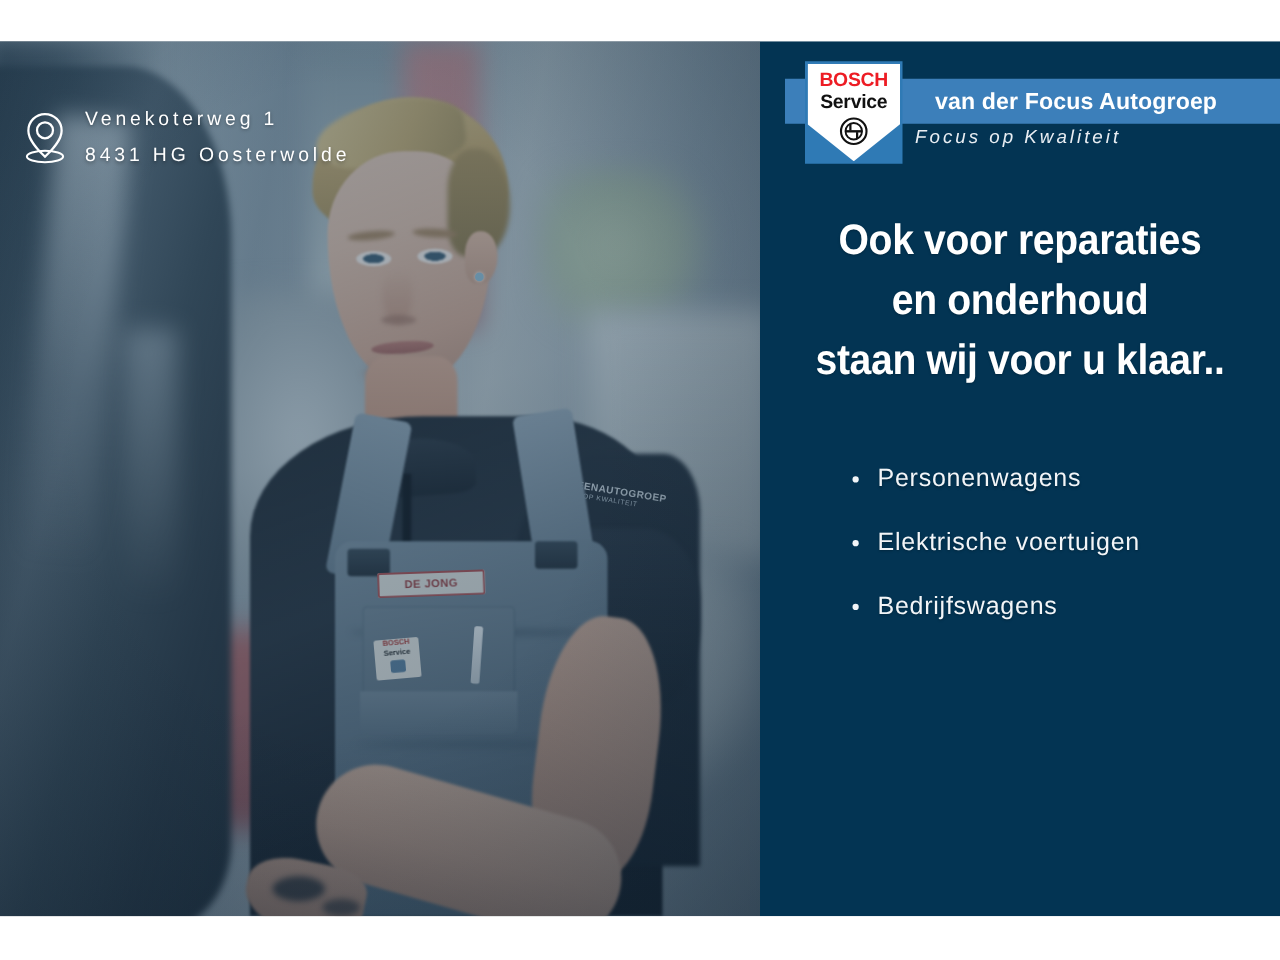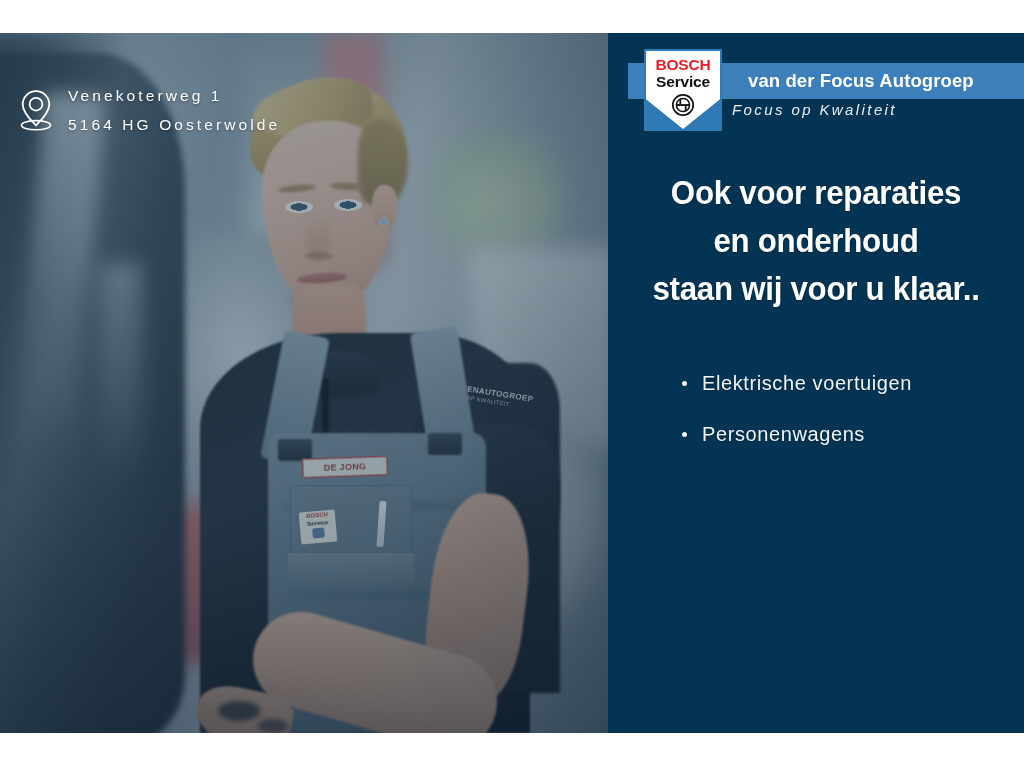--- a/index.html
+++ b/index.html
@@ -533,21 +533,21 @@
     <div class="ph" id="photo-vignette"></div>
 
     <div id="address">
       <svg id="pin-icon" viewBox="0 0 36 44">
         <path d="M18 3.2 C10.6 3.2 4.7 9.1 4.7 16.5 C4.7 24.8 13.6 33.0 18 37.4 C22.4 33.0 31.3 24.8 31.3 16.5 C31.3 9.1 25.4 3.2 18 3.2 Z" fill="none" stroke="#ffffff" stroke-width="1.8"></path>
         <circle cx="18" cy="16.2" r="6.4" fill="none" stroke="#ffffff" stroke-width="1.8"></circle>
         <ellipse cx="18" cy="37.2" rx="14.5" ry="4.6" fill="none" stroke="#ffffff" stroke-width="1.6"></ellipse>
       </svg>
       <div id="address-lines">
         <div>Venekoterweg 1</div>
-        <div>5164 HG Oosterwolde</div>
+        <div>8431 HG Oosterwolde</div>
       </div>
     </div>
   </div>
 
   <div id="info-pane">
 
     <div id="brand-bar"></div>
 
     <div id="bosch-badge">
       <div id="bosch-shield"></div>
@@ -565,17 +565,18 @@
     <div id="brand-name">van der Focus Autogroep</div>
     <div id="tagline">Focus op Kwaliteit</div>
 
     <div id="headline">
       <div>Ook voor reparaties</div>
       <div>en onderhoud</div>
       <div>staan wij voor u klaar..</div>
     </div>
 
     <ul id="bullets">
+      <li><span>Personenwagens</span></li>
       <li><span>Elektrische voertuigen</span></li>
-      <li><span>Personenwagens</span></li>
+      <li><span>Bedrijfswagens</span></li>
     </ul>
   </div>
 </div>
 
 </body></html>

